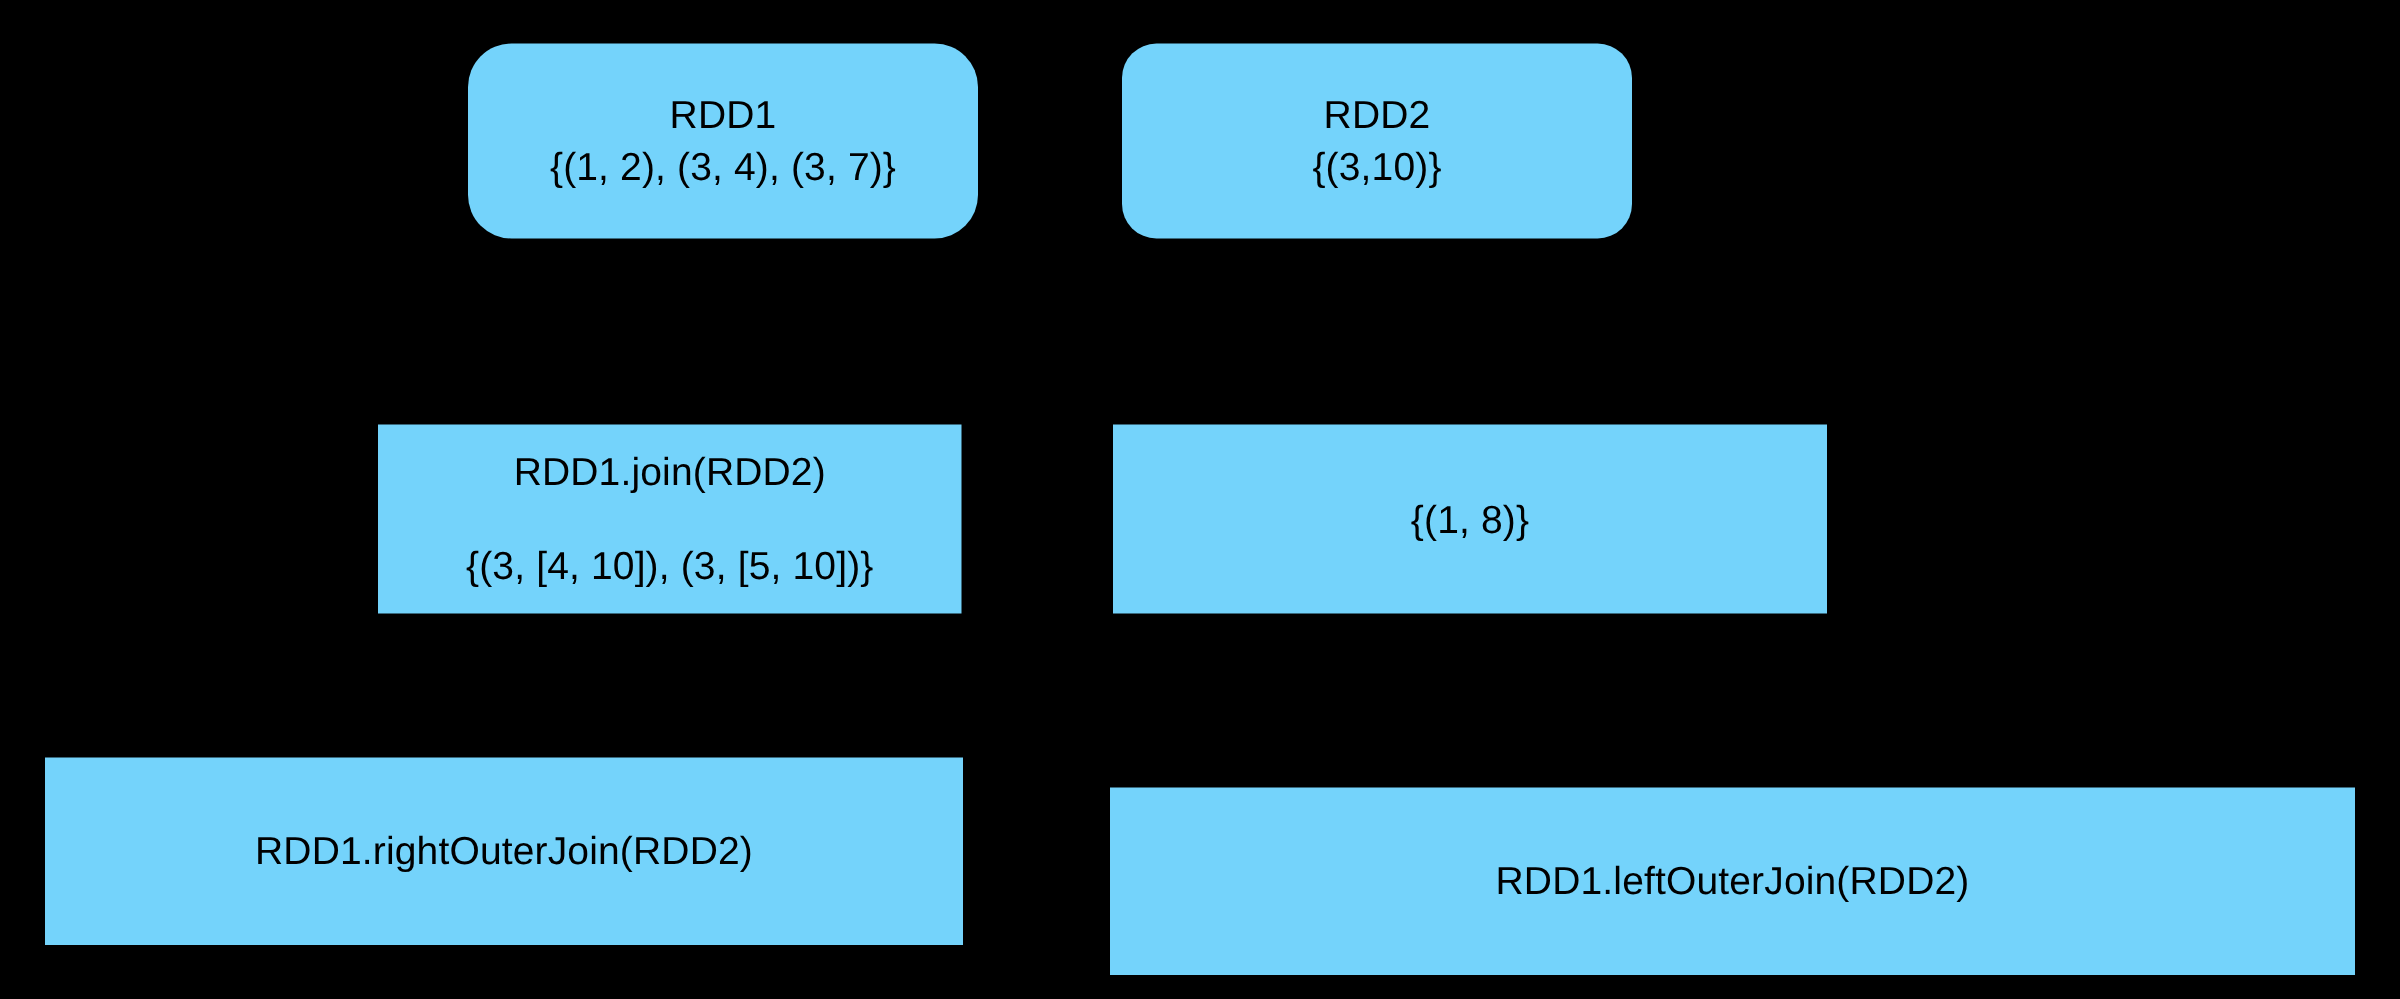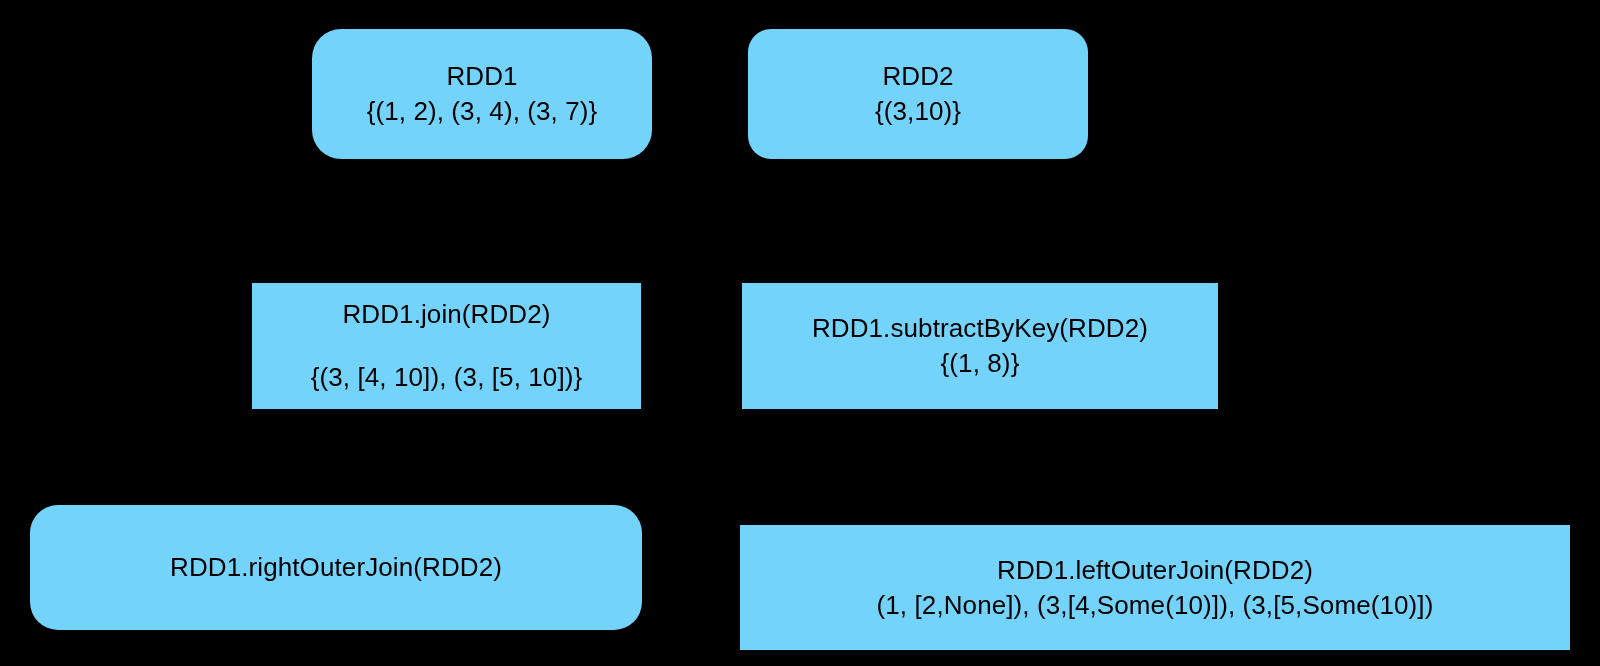--- a/index.html
+++ b/index.html
@@ -55,21 +55,21 @@
   
   #box-join {
     left: 252px;  top: 283px;  width: 389px;  height: 126px; gap: 28px;
   }
   #box-subtractbykey {
     left: 742px;  top: 283px;  width: 476px;  height: 126px;
   }
 
   
   #box-rightouterjoin {
-    left: 30px;   top: 505px;  width: 612px;  height: 125px; border-radius: 28px;
+    left: 30px;   top: 505px;  width: 612px;  height: 125px;
   }
   #box-leftouterjoin {
     left: 740px;  top: 525px;  width: 830px;  height: 125px;
   }
 </style>
 </head>
 <body>
 
 <div id="canvas">
 
@@ -82,26 +82,24 @@
     <span class="node-title">RDD2</span>
     <span class="node-value">{(3,10)}</span>
   </div>
 
   <div class="node-box" id="box-join">
     <span class="node-title">RDD1.join(RDD2)</span>
     <span class="node-value">{(3, [4, 10]), (3, [5, 10])}</span>
   </div>
 
   <div class="node-box" id="box-subtractbykey">
-    <span class="node-title">RDD1.subtractByKey(RDD2)</span>
     <span class="node-value">{(1, 8)}</span>
   </div>
 
   <div class="node-box" id="box-rightouterjoin">
     <span class="node-title">RDD1.rightOuterJoin(RDD2)</span>
   </div>
 
   <div class="node-box" id="box-leftouterjoin">
     <span class="node-title">RDD1.leftOuterJoin(RDD2)</span>
-    <span class="node-value">(1, [2,None]), (3,[4,Some(10)]), (3,[5,Some(10)])</span>
   </div>
 
 </div>
 
 </body></html>

